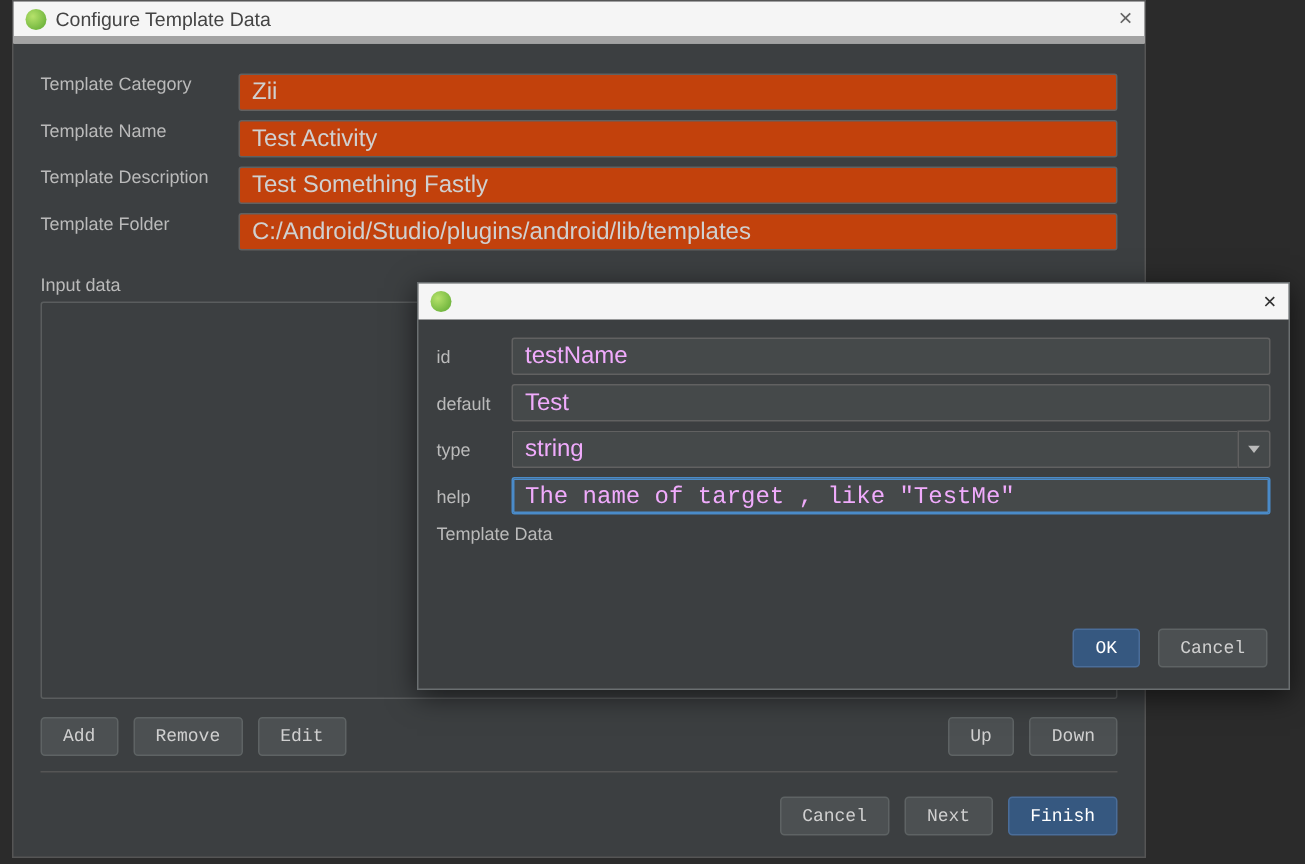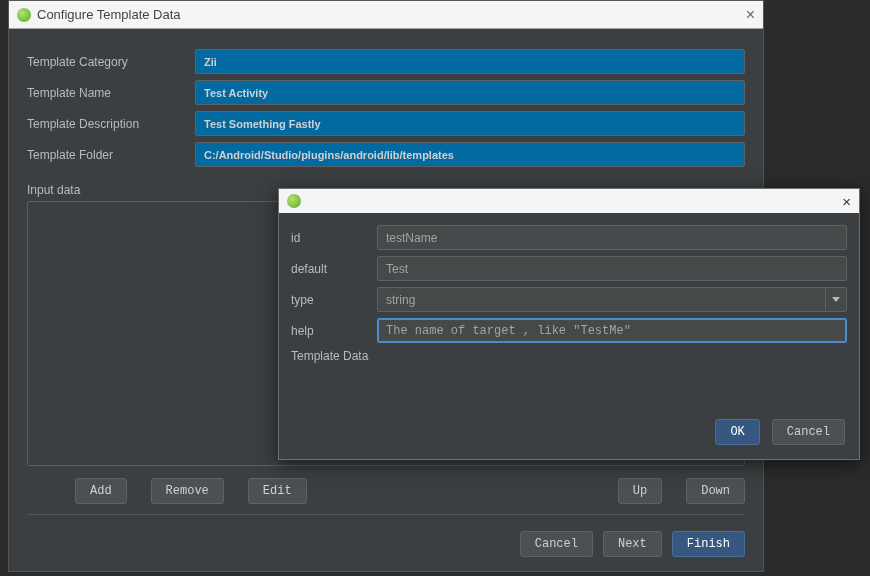--- a/index.html
+++ b/index.html
@@ -21,21 +21,21 @@
   background: #3c3f41;
   border: 1px solid #555;
 }
 .titlebar {
   height: 28px;
   background: #f5f5f5;
   display: flex;
   align-items: center;
   padding: 0 8px;
   color: #333;
-  border-bottom: 1px solid #a3a3a3;
+  border-bottom: 5px solid #a3a3a3;
 }
 .titlebar .title-text { margin-left: 6px; font-size: 13px; color: #444; }
 .titlebar .close {
   margin-left: auto;
   font-size: 16px;
   color: #666;
   cursor: pointer;
   font-family: Arial;
 }
 .app-icon {
@@ -45,50 +45,46 @@
   display: inline-block;
 }
 .content {
   padding: 20px 18px 14px 18px;
   height: calc(100% - 28px);
   display: flex;
   flex-direction: column;
 }
 .form-row {
   display: flex;
-  align-items: center;
   margin-bottom: 6px;
-  gap: 36px;
 }
 .form-row .lbl { width: 132px; color: #bababa; }
 .form-row .inp {
   flex: 1;
-  background: #0369a1;
+  background: #c2410c;
   border: 1px solid #616161;
   border-radius: 2px;
   padding: 5px 8px;
   color: #d0d0d0;
-  font-size: 11px;
+  font-size: 16px;
   height: 25px;
-  font-weight: bold;
 }
 .section-label { margin-top: 10px; margin-bottom: 4px; color: #bababa; }
 .list-box {
   flex: 1;
   border: 1px solid #5a5d5e;
   background: #3c3f41;
   border-radius: 2px;
   min-height: 230px;
 }
 .btn-row {
   display: flex;
-  gap: 24px;
+  gap: 10px;
   margin-top: 12px;
   align-items: center;
-  margin-left: 48px;
 }
 .btn-row .spacer { flex: 1; }
 .btn {
   background: #4c5052;
   border: 1px solid #5e6364;
   border-radius: 3px;
   padding: 4px 14px;
   color: #d0d0d0;
   cursor: pointer;
   font-size: 12px;
@@ -138,31 +134,30 @@
   cursor: pointer;
 }
 .dialog-body {
   padding: 12px 12px 6px 12px;
   flex: 1;
 }
 .drow {
   display: flex;
   align-items: center;
   margin-bottom: 6px;
-  gap: 36px;
 }
 .drow .dlbl { width: 50px; color: #bababa; }
 .drow .dinp {
   flex: 1;
   background: #45494a;
   border: 1px solid #616161;
   border-radius: 2px;
   padding: 5px 8px;
-  color: #a3a3a3;
-  font-size: 12px;
+  color: #f0abfc;
+  font-size: 16px;
   height: 25px;
 }
 .drow .dinp.focused {
   border-color: #4a8bc9;
   box-shadow: 0 0 0 1px #4a8bc9 inset;
   font-family: Liberation Mono, monospace;
 }
 .select-wrap {
   flex: 1;
   display: flex;

